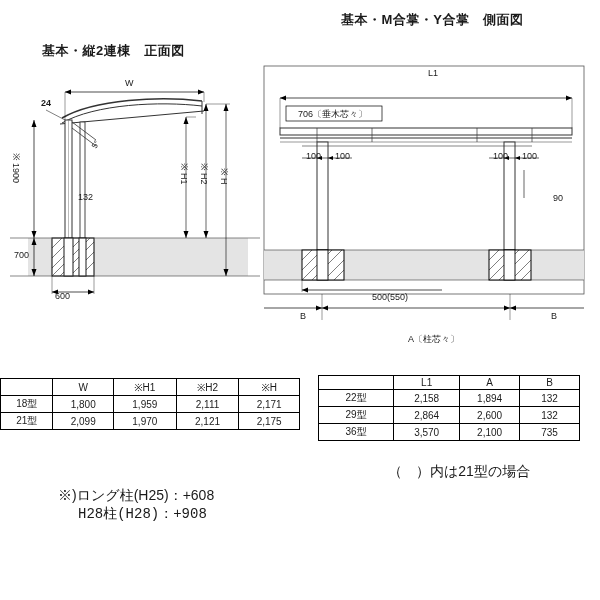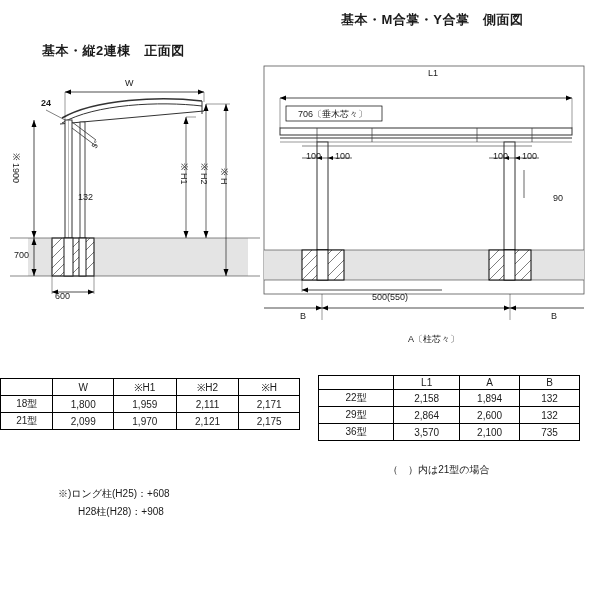--- a/index.html
+++ b/index.html
@@ -11,21 +11,21 @@
     position:relative;
     overflow:hidden;
   }
   .abs{position:absolute;}
   .ttl{font-size:13px;font-weight:bold;letter-spacing:0.5px;}
   .dim{font-size:9px;}
   .dim-s{font-size:8px;}
   .tbl{border-collapse:collapse;font-size:10px;}
   .tbl td,.tbl th{border:1px solid #000;text-align:center;padding:1px 0;font-weight:normal;}
   svg{display:block;}
-  .note{font-size:10px;}
+  .note{font-size:14px;}
 </style>
 </head>
 <body>
 
 <div class="abs ttl" style="left:42px;top:42px;">基本・縦2連棟　正面図</div>
 
 <div class="abs" style="left:10px;top:70px;">
 <svg width="250" height="260" viewBox="0 0 250 260">
 
   <rect x="18" y="168" width="220" height="38" fill="#e4e4e4"></rect>
@@ -253,14 +253,14 @@
     <tr>
       <td>36型</td>
       <td>3,570</td>
       <td>2,100</td>
       <td>735</td>
     </tr>
   </tbody>
 </table>
 
 <div class="abs note" style="left:58px;top:487px;">※)ロング柱(H25)：+608</div>
-<div class="abs note" style="left:78px;top:505px;">H28柱(H28)：+908</div>
+<div class="abs note" style="left:78px;top:505px;font-family:Liberation Mono, monospace;">H28柱(H28)：+908</div>
 <div class="abs note" style="left:388px;top:463px;">（　）内は21型の場合</div>
 
 </body></html>

